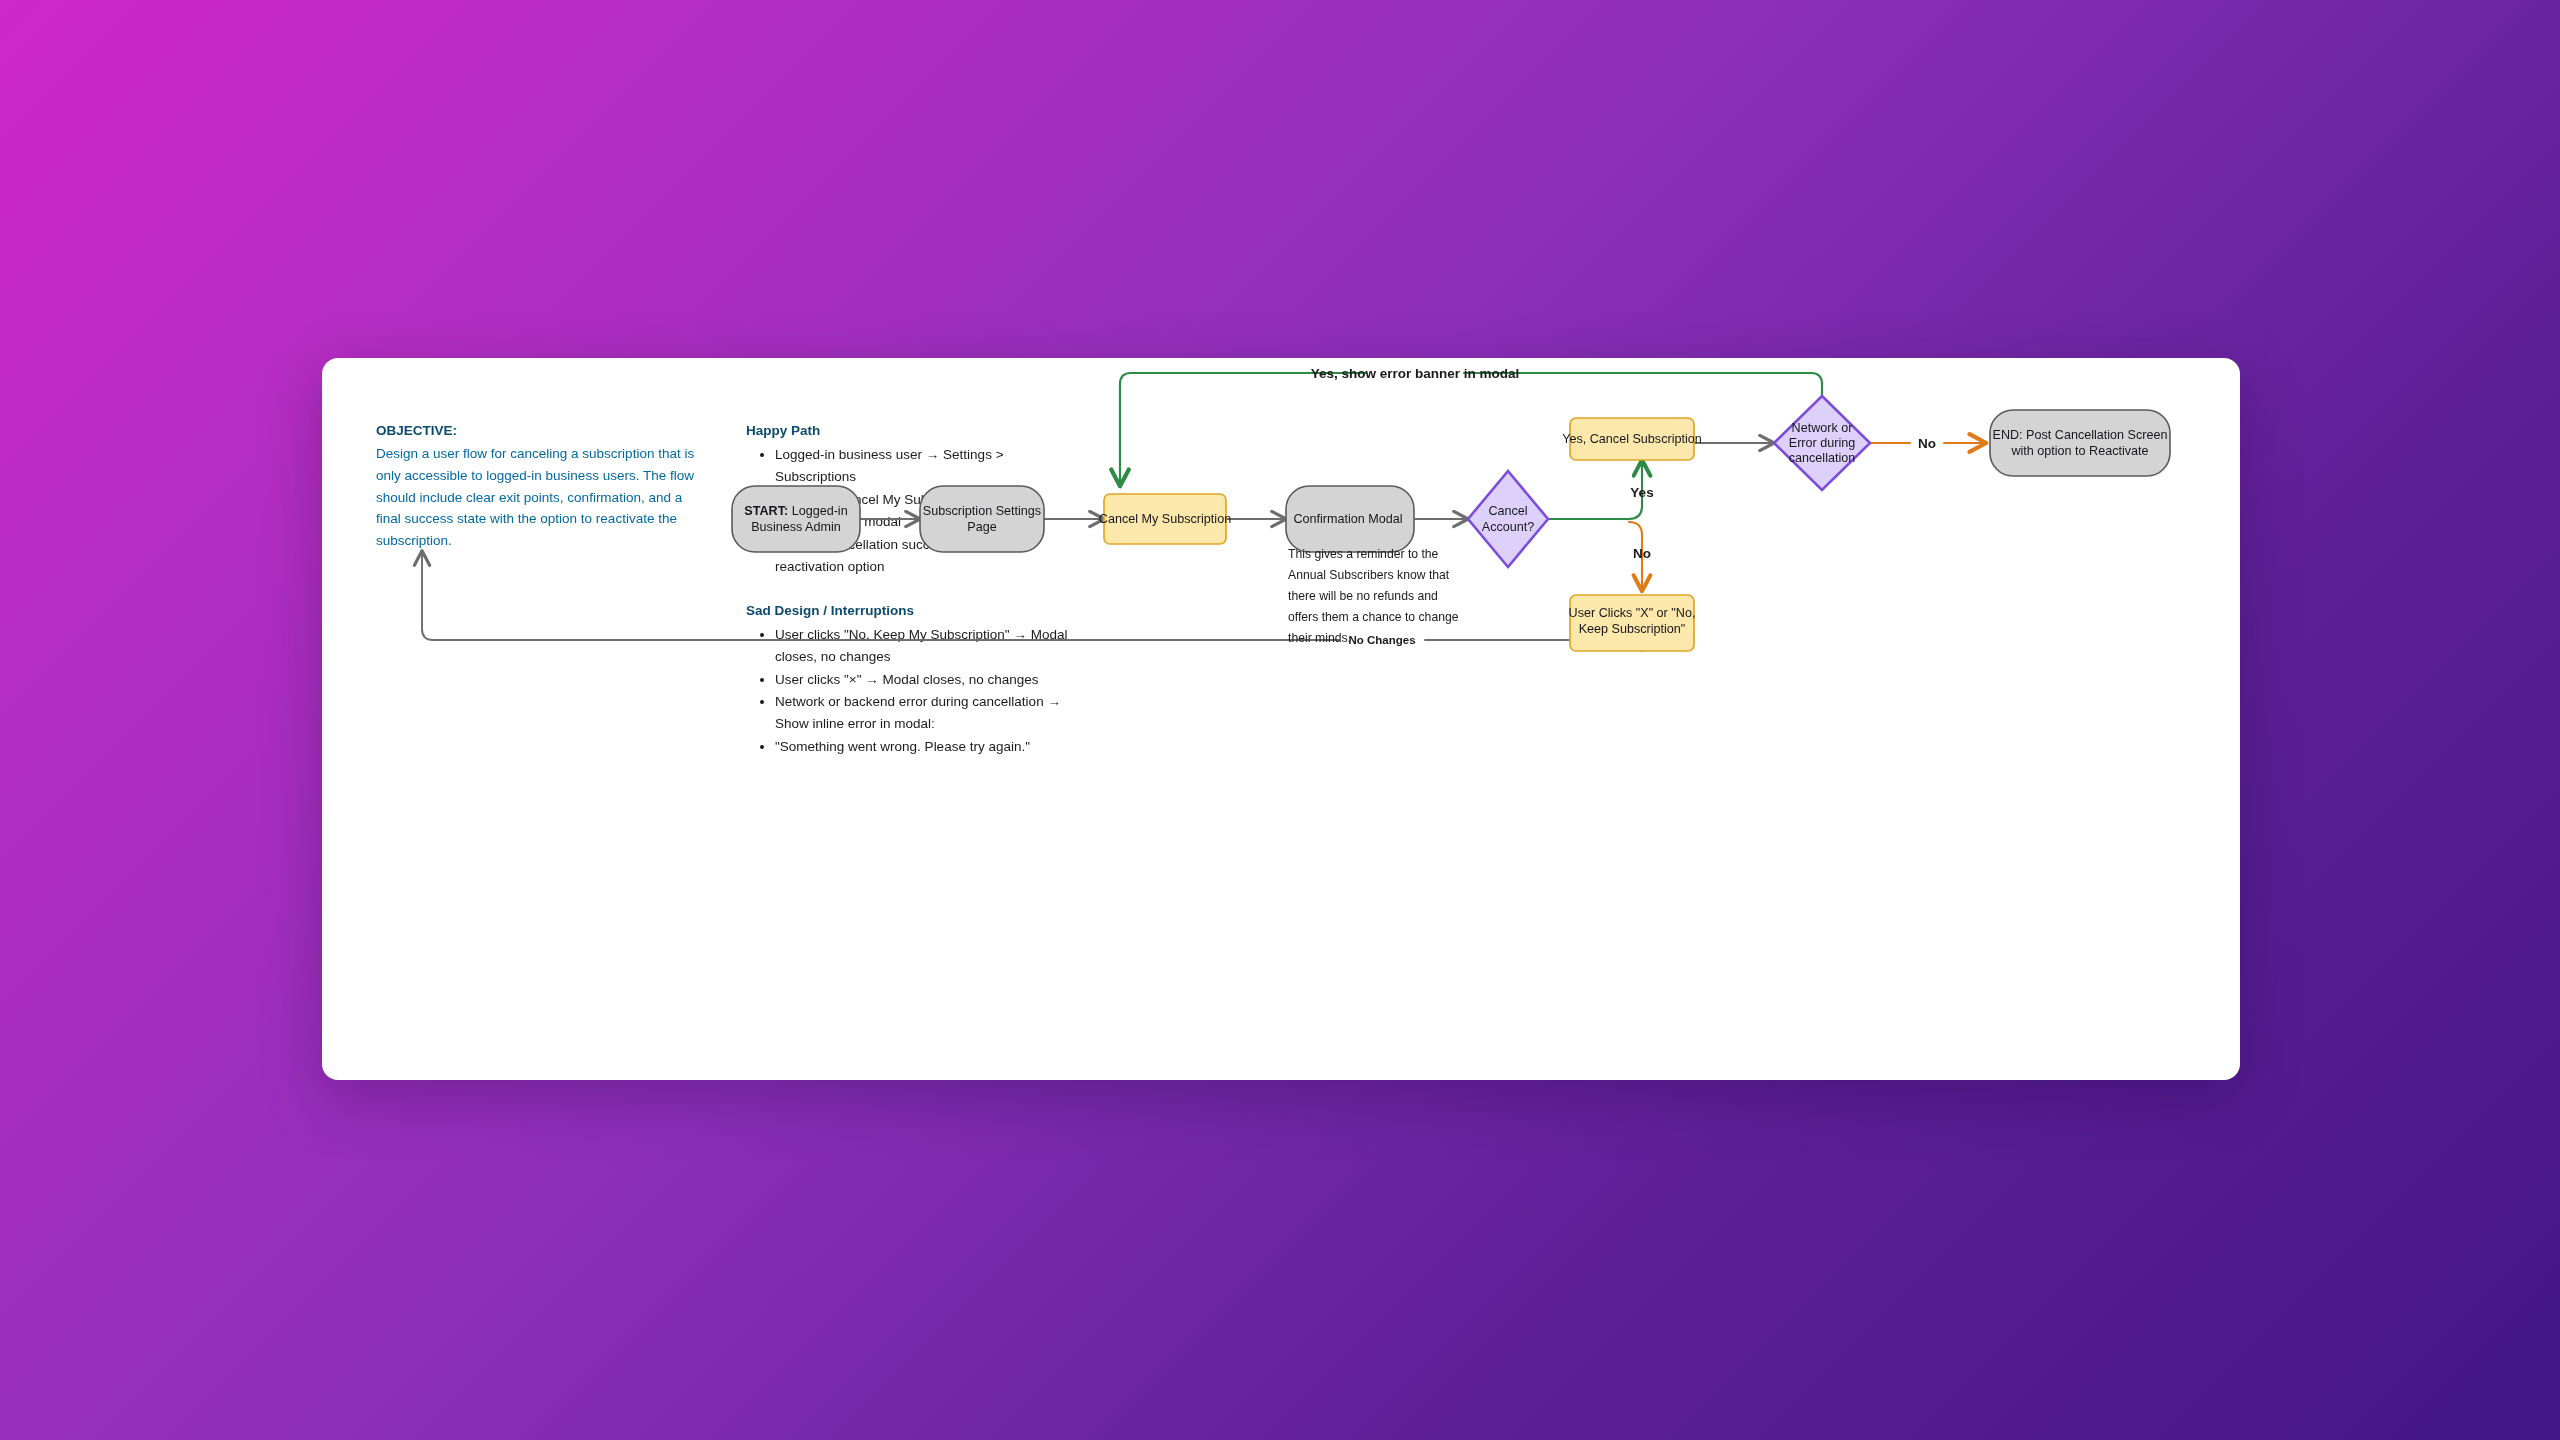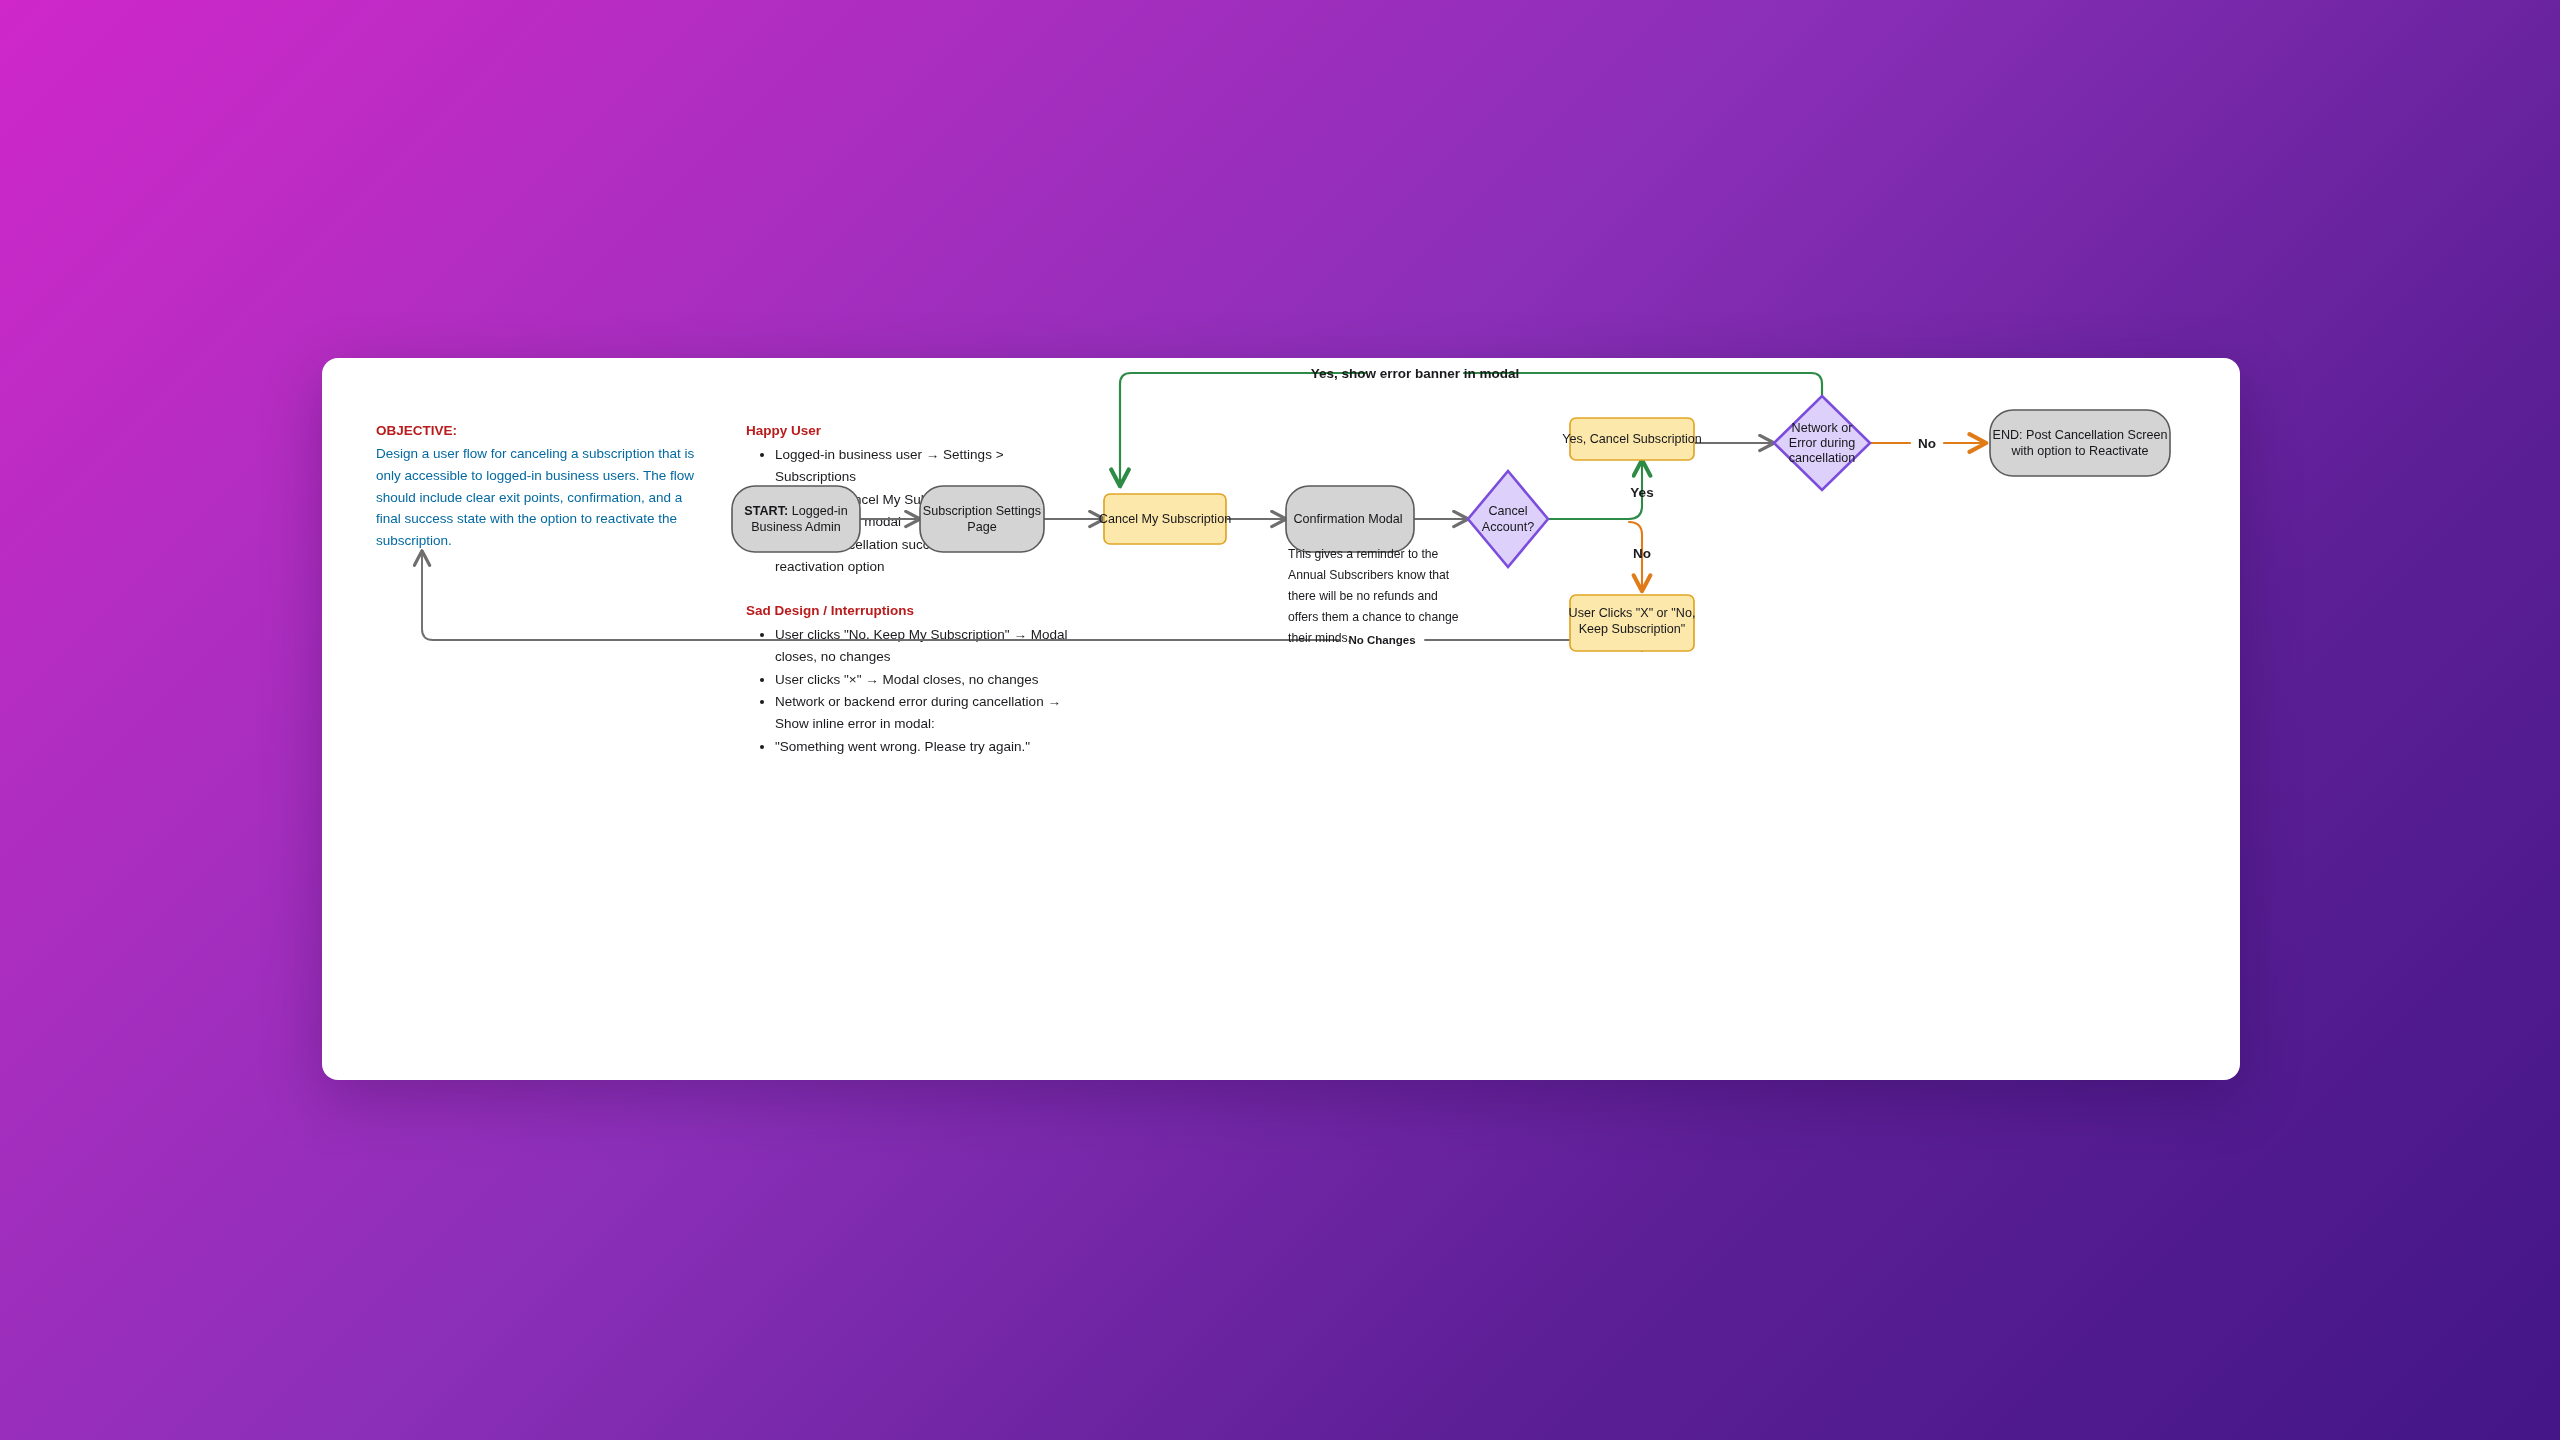--- a/index.html
+++ b/index.html
@@ -34,21 +34,21 @@
     position: absolute;
     font-size: 13.5px;
     line-height: 1.62;
     color: #1b1b1f;
   }
   #notes-objective { left: 54px; top: 62px; width: 330px; }
   #notes-paths     { left: 424px; top: 62px; width: 340px; }
   .notes-head {
     font-weight: 700;
     font-size: 13.5px;
-    color: #b91c1c;
+    color: #0c4a6e;
     margin-bottom: 1px;
   }
   .notes-body { font-size: 13.5px; color: #0369a1; }
   ul.notes-list {
     margin: 2px 0 0 0;
     padding-left: 17px;
     list-style: disc;
   }
   ul.notes-list li { margin: 0 0 1px 12px; }
   .notes-block-gap { height: 21px; }
@@ -88,21 +88,21 @@
 
 <div id="canvas">
   <div id="card">
 
     <div class="notes-col" id="notes-objective">
       <div class="notes-head">OBJECTIVE:</div>
       <div class="notes-body">Design a user flow for canceling a subscription that is only accessible to logged-in business users. The flow should include clear exit points, confirmation, and a final success state with the option to reactivate the subscription.</div>
     </div>
 
     <div class="notes-col" id="notes-paths">
-      <div class="notes-head">Happy User</div>
+      <div class="notes-head">Happy Path</div>
       <ul class="notes-list" id="happy-list">
           <li>Logged-in business user → Settings &gt; Subscriptions</li>
           <li>→ Clicks "Cancel My Subscription"</li>
           <li>→ Confirms in modal</li>
           <li>→ Sees cancellation success screen with reactivation option</li>
         </ul>
       <div class="notes-block-gap"></div>
       <div class="notes-head">Sad Design / Interruptions</div>
       <ul class="notes-list" id="sad-list">
           <li>User clicks "No, Keep My Subscription" → Modal closes, no changes</li>

